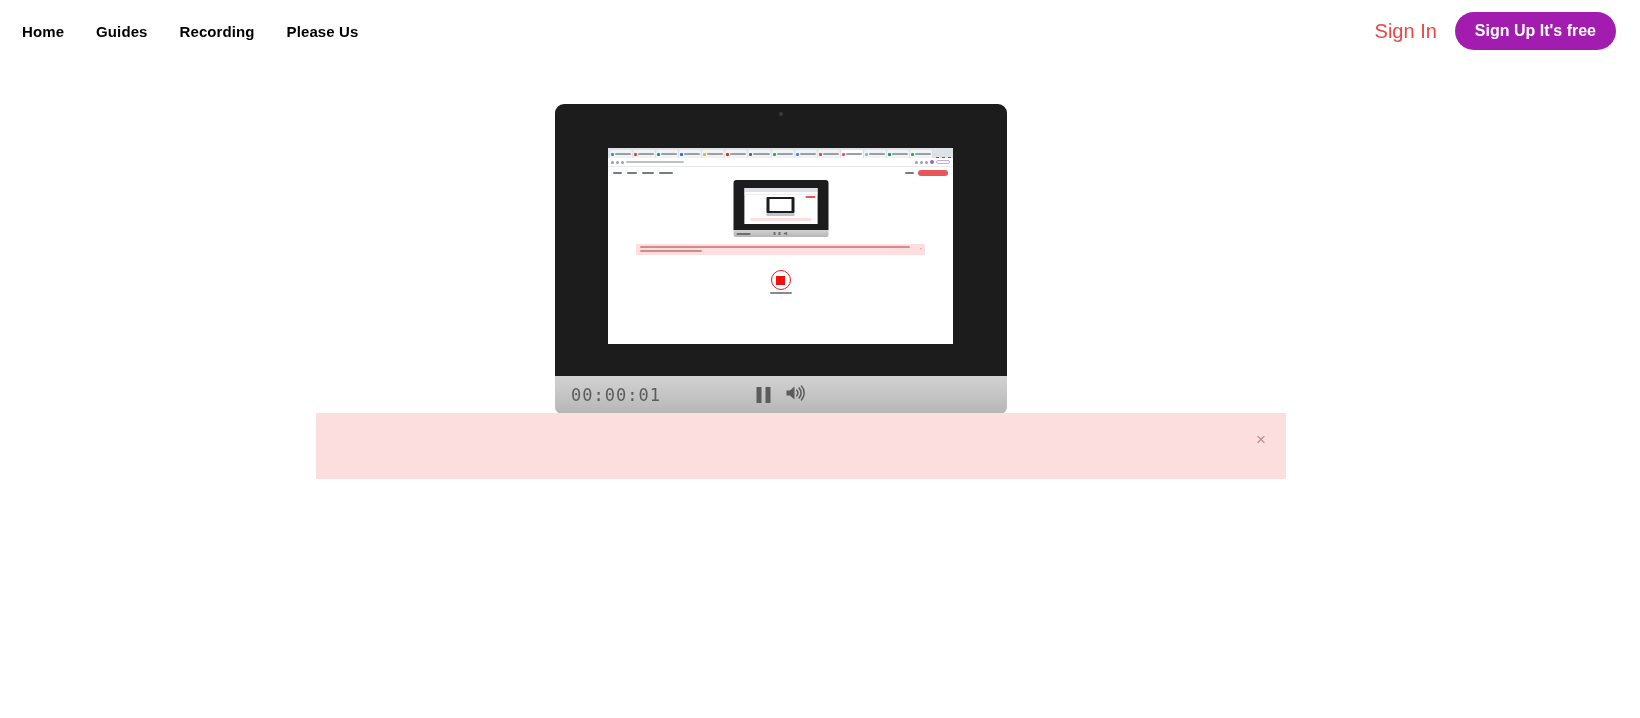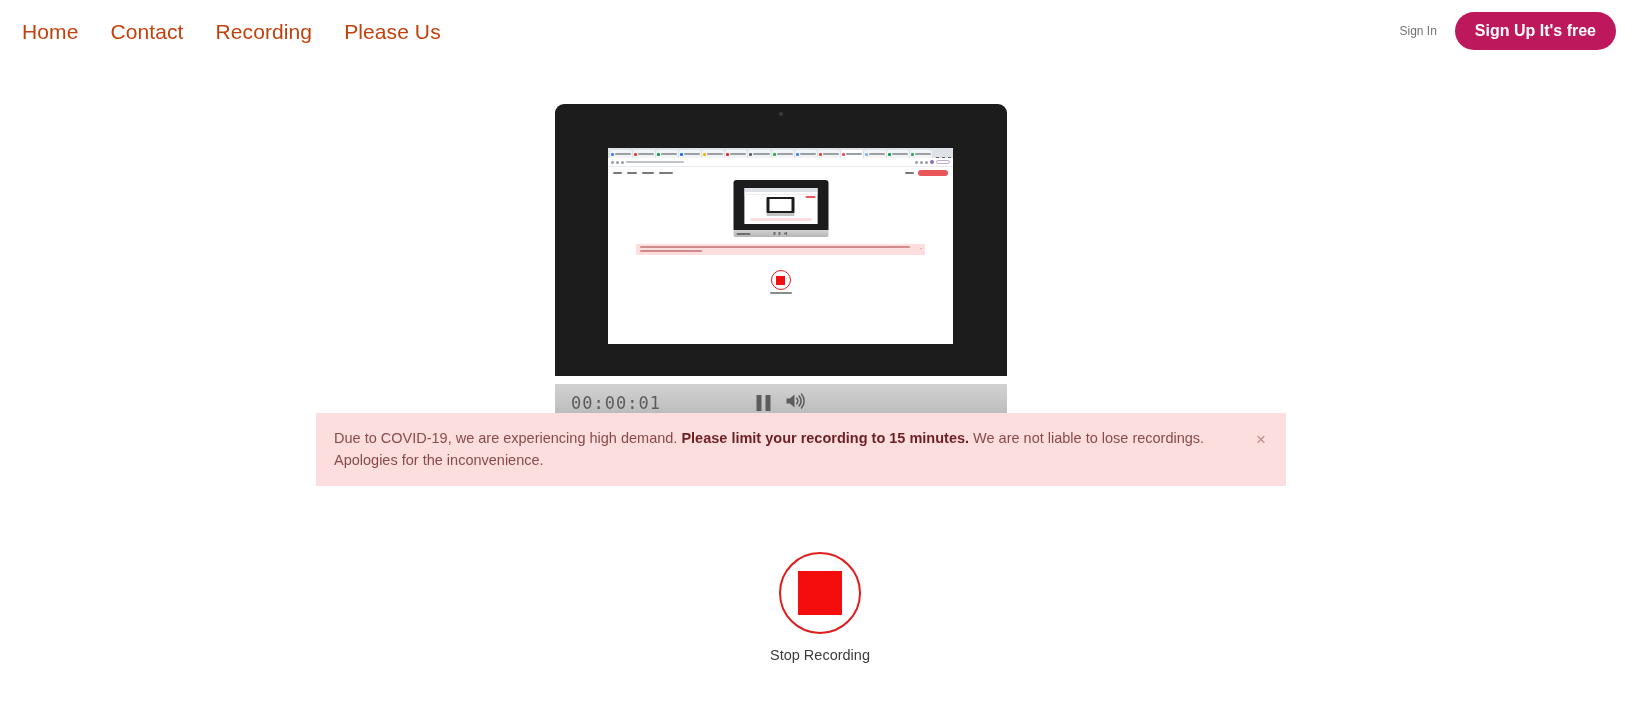--- a/index.html
+++ b/index.html
@@ -28,50 +28,50 @@
     height: 62px;
     display: flex;
     align-items: center;
     padding: 0 24px 0 22px;
     background: #ffffff;
   }
 
   .nav-left { display: flex; align-items: center; gap: 0px; }
 
   .nav-link {
-    font-size: 21px;
-    font-weight: 400;
-    color: #c2410c;
+    font-size: 15px;
+    font-weight: 700;
+    color: #000000;
     text-decoration: none;
     padding: 0 16px;
     letter-spacing: 0.1px;
     line-height: 1;
     white-space: nowrap;
     cursor: pointer;
   }
   .nav-link:first-child { padding-left: 0; }
 
   .nav-right {
     margin-left: auto;
     display: flex;
     align-items: center;
     gap: 18px;
   }
 
   .signin-link {
-    font-size: 12px;
+    font-size: 20px;
     font-weight: 400;
-    color: #737373;
+    color: #ef4444;
     text-decoration: none;
     cursor: pointer;
     white-space: nowrap;
   }
 
   .signup-btn {
-    background: #be185d;
+    background: #a21caf;
     color: #ffffff;
     font-size: 16px;
     font-weight: 700;
     border: none;
     border-radius: 22px;
     padding: 10px 20px;
     cursor: pointer;
     font-family: "Liberation Sans", sans-serif;
     white-space: nowrap;
     line-height: 1.1;
@@ -118,21 +118,20 @@
   .monitor-base {
     position: absolute;
     top: 272px; left: 0;
     width: 452px;
     height: 38px;
     background: linear-gradient(180deg, #d2d2d2 0%, #c3c3c3 55%, #b5b5b5 100%);
     border-radius: 0 0 7px 7px;
     display: flex;
     align-items: center;
     padding: 0 16px;
-    margin-top: 8px;
   }
 
   .rec-timer {
     font-family: "DejaVu Sans Mono", "Liberation Mono", monospace;
     font-size: 17px;
     letter-spacing: 1px;
     color: #5c5c5c;
     line-height: 1;
   }
 
@@ -365,21 +364,21 @@
   }
 </style>
 </head>
 <body>
 
 <div class="page">
 
   <div class="header">
     <nav class="nav-left">
       <a class="nav-link">Home</a>
-      <a class="nav-link">Contact</a>
+      <a class="nav-link">Guides</a>
       <a class="nav-link">Recording</a>
       <a class="nav-link">Please Us</a>
     </nav>
     <div class="nav-right">
       <a class="signin-link">Sign In</a>
       <button class="signup-btn">Sign Up It's free</button>
     </div>
   </div>
 
   <div class="monitor">
@@ -539,24 +538,17 @@
             <path d="M12.2 6.2a3.9 3.9 0 0 1 0 5.6" stroke="#5c5c5c" stroke-width="1.6" fill="none" stroke-linecap="round"></path>
             <path d="M14.6 4.1a7 7 0 0 1 0 9.8" stroke="#5c5c5c" stroke-width="1.6" fill="none" stroke-linecap="round"></path>
             <path d="M16.9 2.1a10 10 0 0 1 0 13.8" stroke="#5c5c5c" stroke-width="1.5" fill="none" stroke-linecap="round"></path>
           </svg>
         </span>
       </span>
     </div>
   </div>
 
   <div class="alert-banner">
-    <span class="alert-text"><span>Due to COVID-19, we are experiencing high demand. </span><b>Please limit your recording to 15 minutes.</b><span> We are not liable to lose recordings. Apologies for the inconvenience.</span></span>
     <button class="alert-close">×</button>
   </div>
 
-  <div class="stop-recording">
-    <div class="stop-circle">
-      <div class="stop-square"></div>
-    </div>
-    <div class="stop-label">Stop Recording</div>
-  </div>
 
 </div>
 
 </body></html>

